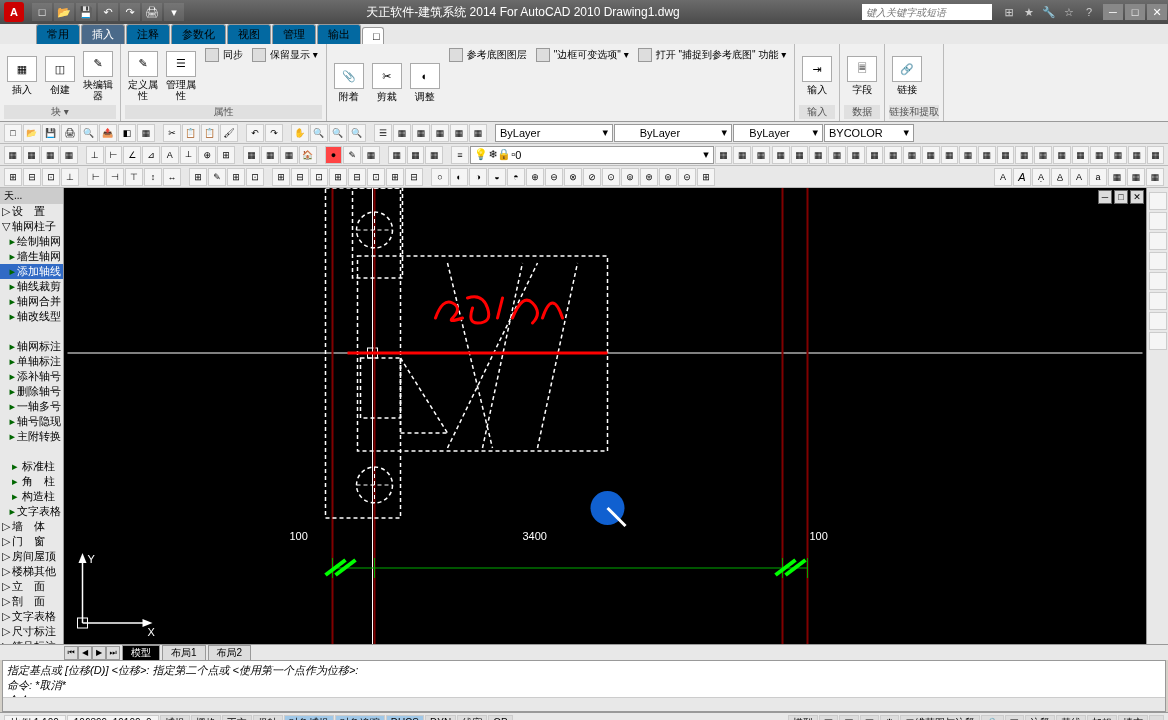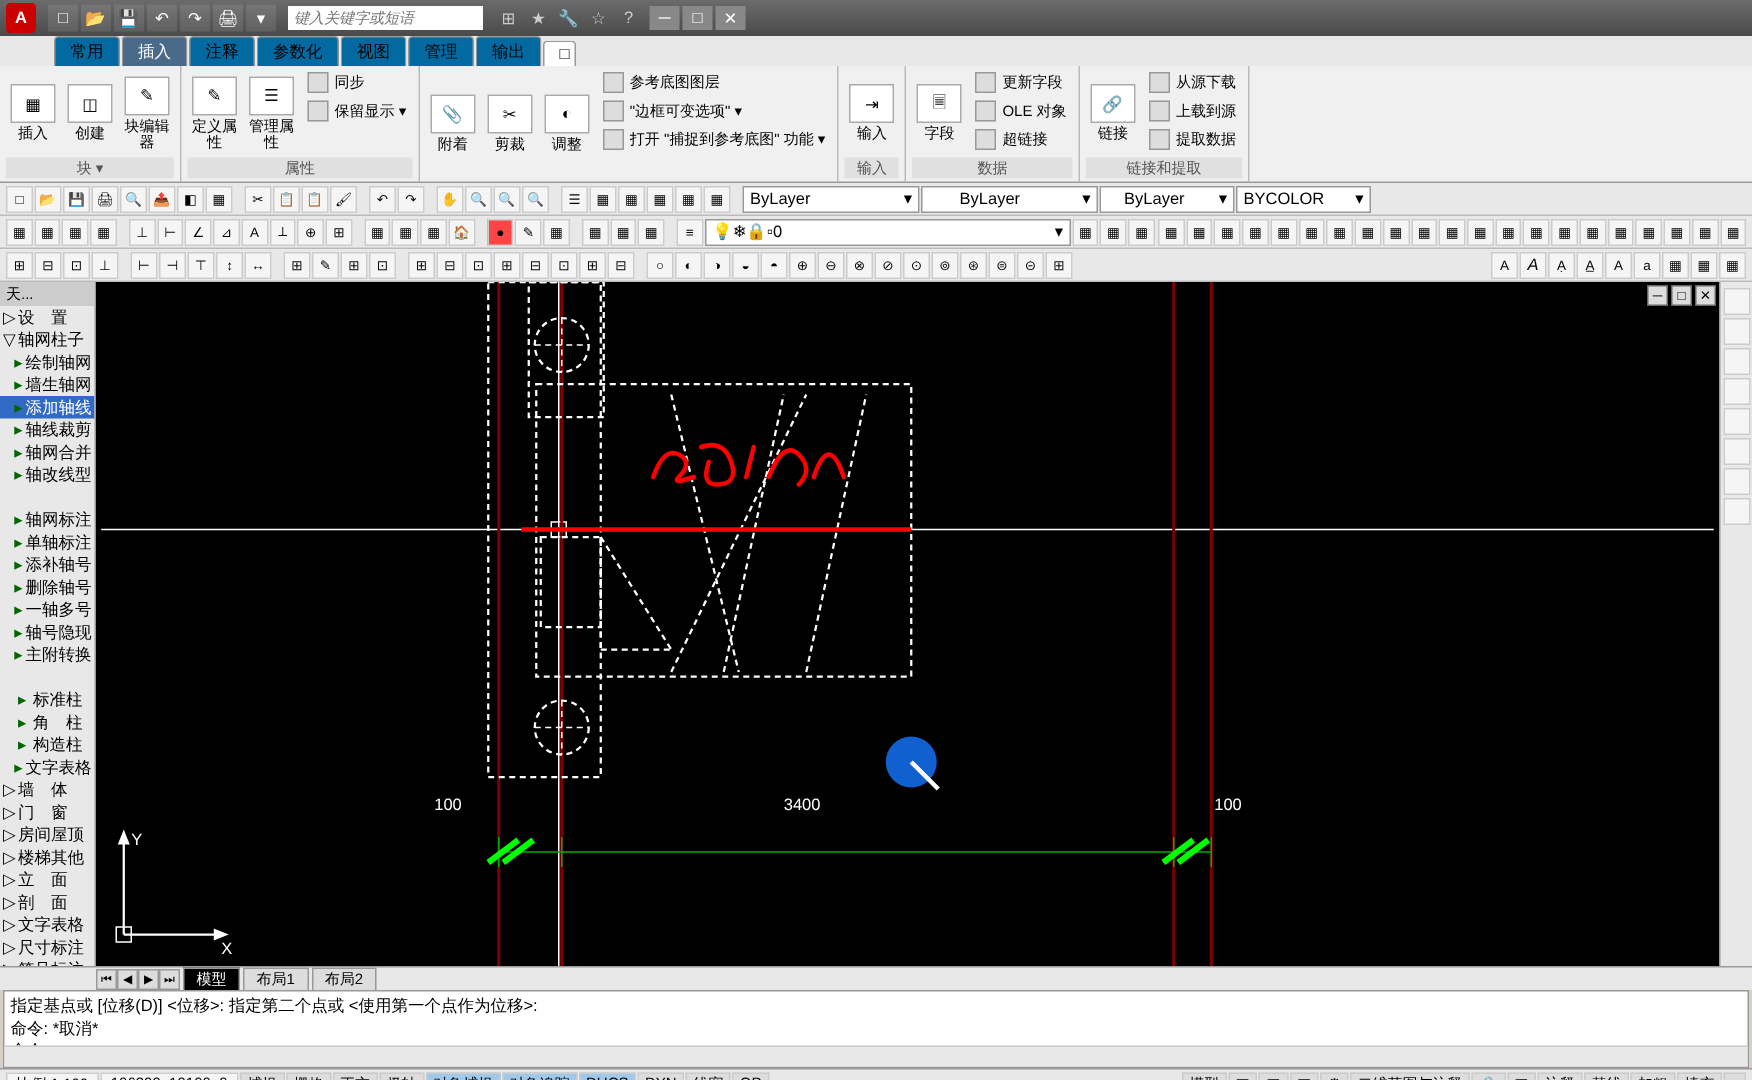--- a/index.html
+++ b/index.html
@@ -24,21 +24,21 @@
 .menubar .tab.active { background: #4a6a8a; color: #fff; }
 
 
 .ribbon { height: 78px; background: #f0f0f0; border-bottom: 1px solid #999; display: flex; }
 .ribbon-panel { border-right: 1px solid #bbb; padding: 2px 4px; display: flex; flex-direction: column; }
 .ribbon-panel .panel-content { flex: 1; display: flex; gap: 2px; }
 .ribbon-panel .panel-label { height: 14px; text-align: center; font-size: 10px; color: #555; background: #e0e0e0; }
 .ribbon-big-btn { width: 36px; display: flex; flex-direction: column; align-items: center; justify-content: center; cursor: pointer; padding: 2px; }
 .ribbon-big-btn .icon { width: 30px; height: 26px; background: #fff; border: 1px solid #aaa; margin-bottom: 2px; display: flex; align-items: center; justify-content: center; }
 .ribbon-big-btn .lbl { font-size: 10px; text-align: center; line-height: 11px; }
-.ribbon-small-btns { display: flex; flex-direction: column; gap: 1px; }
+.ribbon-small-btns { display: flex; flex-direction: row; gap: 1px; }
 .ribbon-small-btn { height: 18px; padding: 0 4px; display: flex; align-items: center; cursor: pointer; white-space: nowrap; }
 .ribbon-small-btn .icon { width: 14px; height: 14px; background: #ddd; margin-right: 4px; border: 1px solid #999; }
 .ribbon-small-btn .lbl { font-size: 10px; }
 
 
 .toolbar-row { height: 22px; background: #e8e8e8; border-bottom: 1px solid #bbb; display: flex; align-items: center; padding: 0 4px; gap: 1px; }
 .toolbar-btn { width: 18px; height: 18px; background: #f5f5f5; border: 1px solid #ccc; display: flex; align-items: center; justify-content: center; cursor: pointer; font-size: 9px; }
 .toolbar-sep { width: 2px; height: 16px; margin: 0 2px; }
 .toolbar-combo { height: 18px; background: #fff; border: 1px solid #999; padding: 0 4px; display: flex; align-items: center; cursor: pointer; font-size: 10px; }
 .toolbar-combo.w120 { width: 118px; }
@@ -62,21 +62,21 @@
 .right-toolbar { width: 22px; background: #e8e8e8; border-left: 1px solid #999; display: flex; flex-direction: column; align-items: center; padding-top: 4px; gap: 2px; }
 .right-toolbar .rbtn { width: 18px; height: 18px; background: #f5f5f5; border: 1px solid #ccc; cursor: pointer; }
 
 
 .layout-tabs { height: 16px; background: #e8e8e8; display: flex; align-items: center; padding-left: 64px; border-top: 1px solid #999; }
 .layout-tabs .nav-btn { width: 14px; height: 14px; background: #ddd; border: 1px solid #999; cursor: pointer; display: flex; align-items: center; justify-content: center; font-size: 8px; }
 .layout-tabs .ltab { padding: 0 8px; background: #000; color: #fff; border: 1px solid #999; margin-left: 2px; cursor: pointer; font-size: 10px; }
 .layout-tabs .ltab.inactive { background: #ddd; color: #000; }
 
 
-.cmdline { height: 52px; background: #fff; border: 1px solid #999; margin: 0 2px; font-family: SimSun, monospace; font-size: 12px; padding: 2px 4px; position: relative; }
+.cmdline { height: 52px; background: #fff; border: 1px solid #999; margin: 0 2px; font-family: SimSun, monospace; font-size: 12px; padding: 2px 4px; position: relative; font-style: italic; }
 .cmdline .line { white-space: nowrap; }
 .cmdline .scroll { position: absolute; bottom: 0; left: 0; right: 0; height: 14px; background: #e8e8e8; border-top: 1px solid #ccc; }
 
 
 .statusbar { height: 20px; background: #e8e8e8; border-top: 1px solid #999; display: flex; align-items: center; padding: 0 4px; gap: 1px; }
 .statusbar .sb-field { padding: 0 6px; border: 1px solid #ccc; background: #f5f5f5; font-size: 10px; height: 16px; display: flex; align-items: center; }
 .statusbar .sb-btn { padding: 0 4px; border: 1px solid #ccc; background: #ddd; font-size: 10px; height: 16px; display: flex; align-items: center; cursor: pointer; }
 .statusbar .sb-btn.active { background: #a0c8e8; }
 .statusbar .spacer { flex: 1; }
 </style>
@@ -87,20 +87,21 @@
   <div class="app-icon">A</div>
   <div class="qat">
     <div class="qat-btn">□</div>
     <div class="qat-btn">📂</div>
     <div class="qat-btn">💾</div>
     <div class="qat-btn">↶</div>
     <div class="qat-btn">↷</div>
     <div class="qat-btn">🖨</div>
     <div class="qat-btn">▾</div>
   </div>
+  <div class="title">天正软件-建筑系统 2014  For AutoCAD 2010    Drawing1.dwg</div>
   <div class="search">
     <input placeholder="键入关键字或短语" style="">
   </div>
   <div class="help-btns">
     <div class="help-btn">⊞</div>
     <div class="help-btn">★</div>
     <div class="help-btn">🔧</div>
     <div class="help-btn">☆</div>
     <div class="help-btn">?</div>
   </div>
@@ -201,57 +202,29 @@
         </div>
     </div>
     <div class="panel-label">输入</div>
   </div>
   <div class="ribbon-panel">
     <div class="panel-content">
       <div class="ribbon-big-btn">
           <div class="icon">🗏</div>
           <div class="lbl">字段</div>
         </div>
-      <div class="ribbon-small-btns">
-        <div class="ribbon-small-btn">
-            <div class="icon"></div>
-            <div class="lbl">更新字段</div>
-          </div>
-        <div class="ribbon-small-btn">
-            <div class="icon"></div>
-            <div class="lbl">OLE 对象</div>
-          </div>
-        <div class="ribbon-small-btn">
-            <div class="icon"></div>
-            <div class="lbl">超链接</div>
-          </div>
-      </div>
     </div>
     <div class="panel-label">数据</div>
   </div>
   <div class="ribbon-panel">
     <div class="panel-content">
       <div class="ribbon-big-btn">
           <div class="icon">🔗</div>
           <div class="lbl">链接</div>
         </div>
-      <div class="ribbon-small-btns">
-        <div class="ribbon-small-btn">
-            <div class="icon"></div>
-            <div class="lbl">从源下载</div>
-          </div>
-        <div class="ribbon-small-btn">
-            <div class="icon"></div>
-            <div class="lbl">上载到源</div>
-          </div>
-        <div class="ribbon-small-btn">
-            <div class="icon"></div>
-            <div class="lbl">提取数据</div>
-          </div>
-      </div>
     </div>
     <div class="panel-label">链接和提取</div>
   </div>
 </div>
 
 <div class="toolbar-row">
   <div class="toolbar-btn">□</div>
   <div class="toolbar-btn">📂</div>
   <div class="toolbar-btn">💾</div>
   <div class="toolbar-btn">🖨</div>

